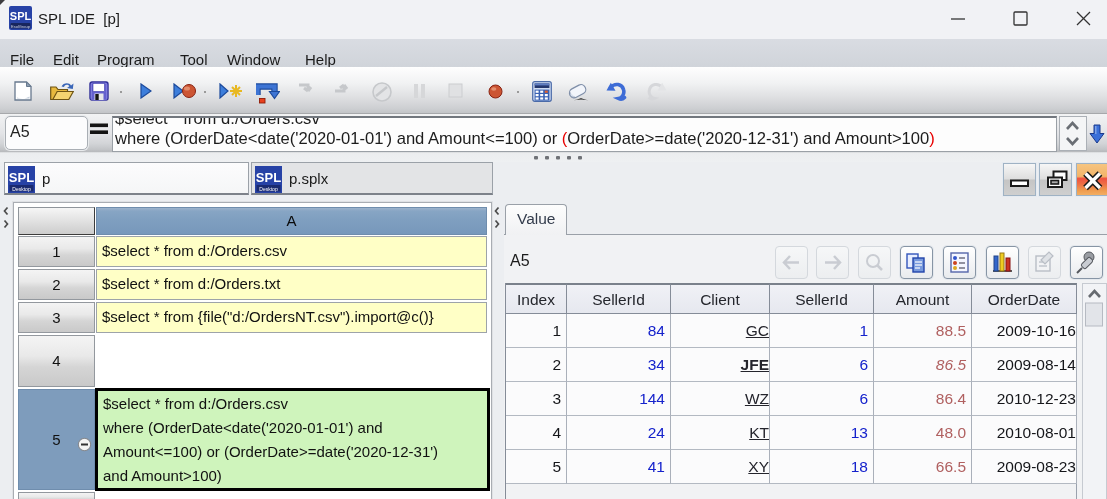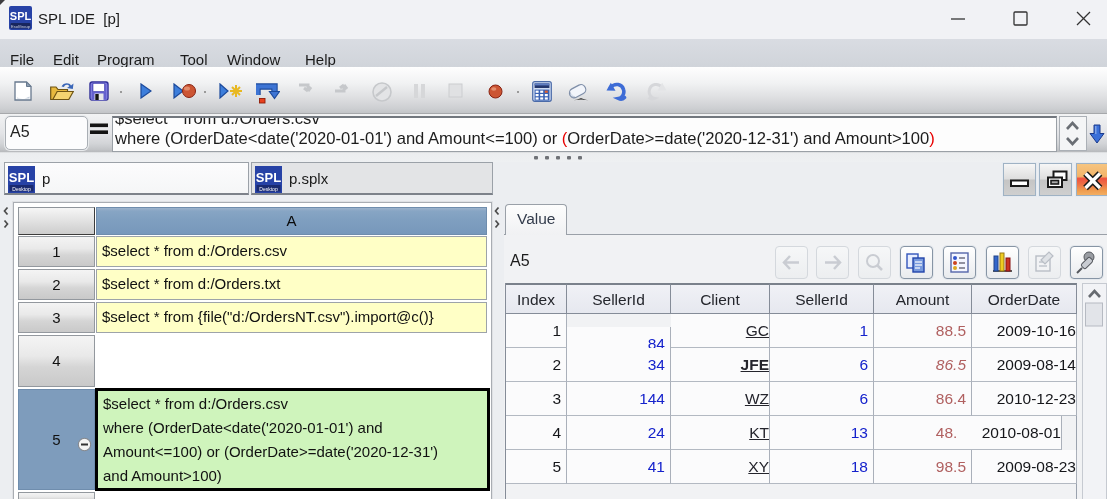--- a/index.html
+++ b/index.html
@@ -353,21 +353,21 @@
 <div class="abs" id="rtable">
     <div class="abs" style="left:0;top:0;width:1px;height:216px;background:#858c98;"></div>
     <div class="abs" style="left:571px;top:0;width:1px;height:216px;background:#9aa2ae;"></div>
     <div class="th" style="left:1px;width:61px;">Index</div>
     <div class="th" style="left:62px;width:104px;">SellerId</div>
     <div class="th" style="left:166px;width:99px;">Client</div>
     <div class="th" style="left:265px;width:104px;">SellerId</div>
     <div class="th" style="left:369px;width:98px;">Amount</div>
     <div class="th" style="left:467px;width:105px;">OrderDate</div>
     <div class="td tr" style="left:1px;top:31px;width:61px;">1</div>
-    <div class="td tr" style="left:62px;top:44px;width:104px;"><span class="blue">84</span></div>
+    <div class="td tr" style="left:62px;top:31px;width:104px;"><span class="blue">84</span></div>
     <div class="td tl" style="left:166px;top:31px;width:99px;"><span class="lnk">GC</span></div>
     <div class="td tr" style="left:265px;top:31px;width:104px;"><span class="blue">1</span></div>
     <div class="td tr" style="left:369px;top:31px;width:98px;"><span class="rose">88.5</span></div>
     <div class="td tl" style="left:467px;top:31px;width:105px;padding-left:8px;">2009-10-16</div>
     <div class="td tr" style="left:1px;top:65px;width:61px;">2</div>
     <div class="td tr" style="left:62px;top:65px;width:104px;"><span class="blue">34</span></div>
     <div class="td tl" style="left:166px;top:65px;width:99px;font-weight:bold;"><span class="lnk">JFE</span></div>
     <div class="td tr" style="left:265px;top:65px;width:104px;"><span class="blue">6</span></div>
     <div class="td tr" style="left:369px;top:65px;width:98px;font-style:italic;"><span class="rose">86.5</span></div>
     <div class="td tl" style="left:467px;top:65px;width:105px;padding-left:8px;">2009-08-14</div>
@@ -375,26 +375,26 @@
     <div class="td tr" style="left:62px;top:99px;width:104px;"><span class="blue">144</span></div>
     <div class="td tl" style="left:166px;top:99px;width:99px;"><span class="lnk">WZ</span></div>
     <div class="td tr" style="left:265px;top:99px;width:104px;"><span class="blue">6</span></div>
     <div class="td tr" style="left:369px;top:99px;width:98px;"><span class="rose">86.4</span></div>
     <div class="td tl" style="left:467px;top:99px;width:105px;padding-left:8px;">2010-12-23</div>
     <div class="td tr" style="left:1px;top:133px;width:61px;">4</div>
     <div class="td tr" style="left:62px;top:133px;width:104px;"><span class="blue">24</span></div>
     <div class="td tl" style="left:166px;top:133px;width:99px;"><span class="lnk">KT</span></div>
     <div class="td tr" style="left:265px;top:133px;width:104px;"><span class="blue">13</span></div>
     <div class="td tr" style="left:369px;top:133px;width:98px;"><span class="rose">48.0</span></div>
-    <div class="td tl" style="left:452px;top:133px;width:105px;padding-left:8px;">2010-08-01</div>
+    <div class="td tl" style="left:467px;top:133px;width:105px;padding-left:8px;">2010-08-01</div>
     <div class="td tr" style="left:1px;top:167px;width:61px;">5</div>
     <div class="td tr" style="left:62px;top:167px;width:104px;"><span class="blue">41</span></div>
     <div class="td tl" style="left:166px;top:167px;width:99px;"><span class="lnk">XY</span></div>
     <div class="td tr" style="left:265px;top:167px;width:104px;"><span class="blue">18</span></div>
-    <div class="td tr" style="left:369px;top:167px;width:98px;"><span class="rose">98.5</span></div>
+    <div class="td tr" style="left:369px;top:167px;width:98px;"><span class="rose">66.5</span></div>
     <div class="td tl" style="left:467px;top:167px;width:105px;padding-left:8px;">2009-08-23</div>
   </div>
 <div class="abs" id="scrollbar">
   <svg width="23" height="216" viewBox="0 0 23 216">
       <path d="M6 13 L11.5 7 L17 13" fill="none" stroke="#666a70" stroke-width="2.6"></path>
       <rect x="2.5" y="19" width="17" height="23" fill="#e2e4e9" stroke="#b6bac2"></rect>
     </svg>
 </div>
 
 </body></html>

